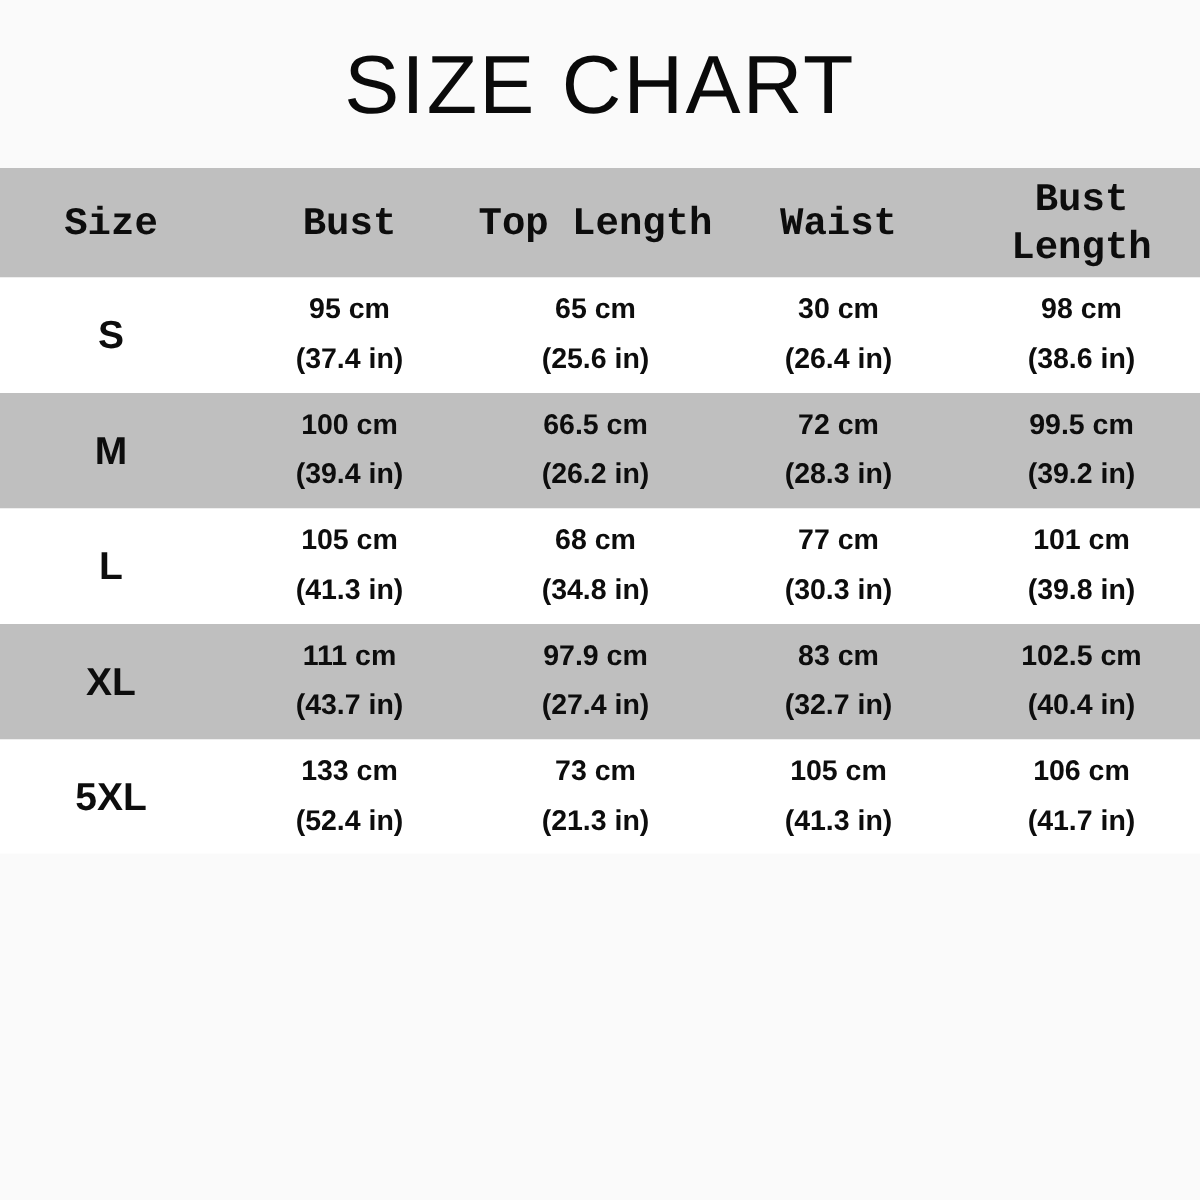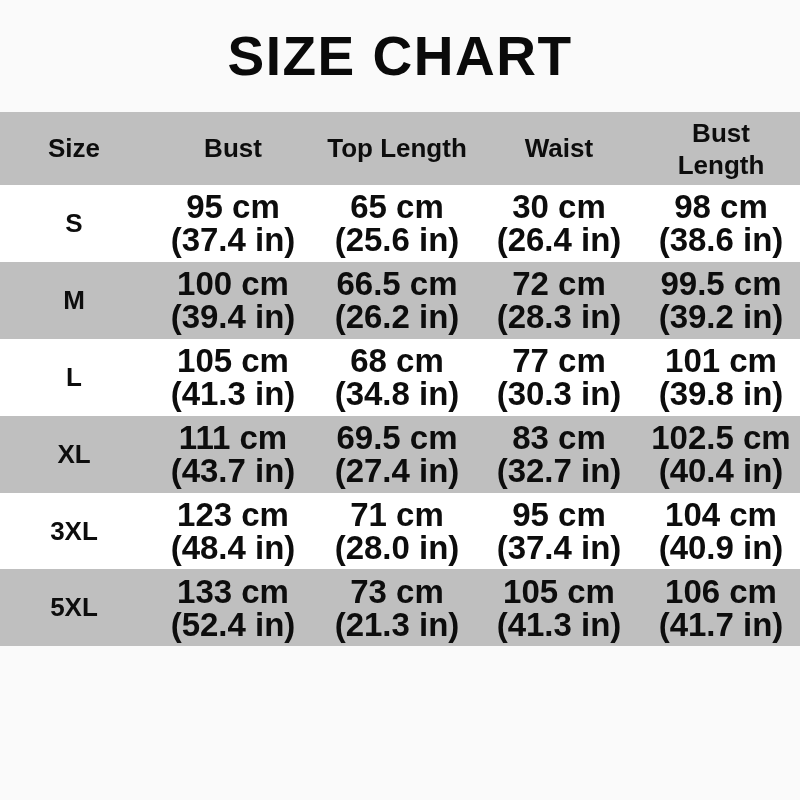--- a/index.html
+++ b/index.html
@@ -19,32 +19,33 @@
     flex-direction: column;
   }
   .title {
     margin: 0;
     height: 112px;
     flex: 0 0 112px;
     display: flex;
     align-items: center;
     justify-content: center;
     font-size: 55px;
-    font-weight: 700;
+    font-weight: 400;
     letter-spacing: 1.5px;
     color: #0a0a0a;
   }
   table.size-table {
     border-collapse: collapse;
     table-layout: fixed;
     width: 800px;
   }
   thead tr.header-row {
     height: 73px;
     background: var(--header-bg, #bfbfbf);
+    font-family: Liberation Mono, monospace;
   }
   th {
     text-align: center;
     vertical-align: middle;
     font-weight: 700;
     font-size: 26px;
     padding: 0;
     color: var(--text, #0d0d0d);
   }
   .hlabel { white-space: nowrap; }
@@ -56,21 +57,21 @@
   }
   tbody tr {
     height: 76.9px;
   }
   tbody tr:nth-child(odd)  { background: var(--row-bg, #ffffff); }
   tbody tr:nth-child(even) { background: var(--row-alt-bg, #bfbfbf); }
   td {
     text-align: center;
     vertical-align: middle;
     font-weight: 700;
-    font-size: 33px;
+    font-size: 19px;
     padding: 0;
     color: var(--text, #0d0d0d);
   }
   td .cm, td .in { line-height: 33px; }
   td.size-cell { font-size: 26px; }
 </style>
 </head>
 <body>
 
 <div class="page">
@@ -151,49 +152,30 @@
             <div class="in">(39.8 in)</div>
           </td>
         </tr>
         <tr>
           <td class="size-cell">XL</td>
           <td>
             <div class="cm">111 cm</div>
             <div class="in">(43.7 in)</div>
           </td>
           <td>
-            <div class="cm">69.5 cm</div>
+            <div class="cm">97.9 cm</div>
             <div class="in">(27.4 in)</div>
           </td>
           <td>
             <div class="cm">83 cm</div>
             <div class="in">(32.7 in)</div>
           </td>
           <td>
             <div class="cm">102.5 cm</div>
             <div class="in">(40.4 in)</div>
-          </td>
-        </tr>
-        <tr>
-          <td class="size-cell">3XL</td>
-          <td>
-            <div class="cm">123 cm</div>
-            <div class="in">(48.4 in)</div>
-          </td>
-          <td>
-            <div class="cm">71 cm</div>
-            <div class="in">(28.0 in)</div>
-          </td>
-          <td>
-            <div class="cm">95 cm</div>
-            <div class="in">(37.4 in)</div>
-          </td>
-          <td>
-            <div class="cm">104 cm</div>
-            <div class="in">(40.9 in)</div>
           </td>
         </tr>
         <tr>
           <td class="size-cell">5XL</td>
           <td>
             <div class="cm">133 cm</div>
             <div class="in">(52.4 in)</div>
           </td>
           <td>
             <div class="cm">73 cm</div>

